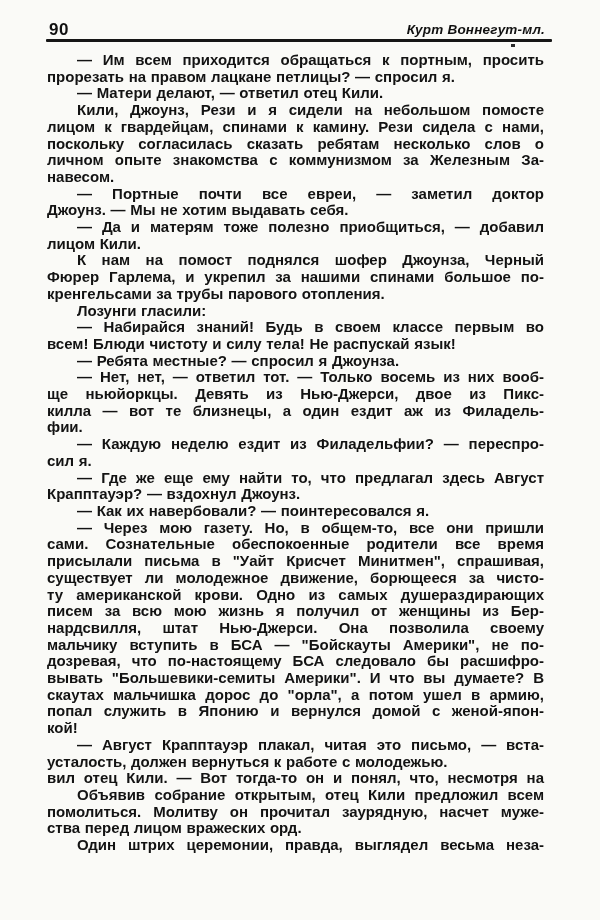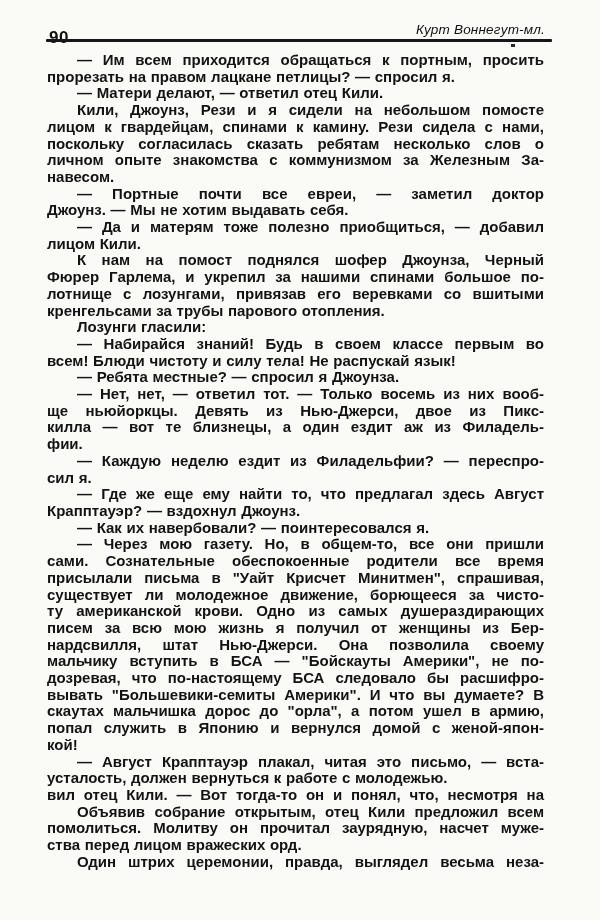--- a/index.html
+++ b/index.html
@@ -23,32 +23,32 @@
   .running-head {
     position: absolute;
     top: 20px;
     left: 47px;
     width: 500px;
     height: 18px;
   }
   .page-number {
     position: absolute;
     left: 2px;
-    top: 8px;
+    top: 0;
     font-size: 17px;
     font-weight: bold;
     letter-spacing: 0.5px;
     color: #111;
   }
   .running-author {
     position: absolute;
     right: 2px;
     top: 2px;
     font-size: 13.5px;
-    font-weight: normal;
+    font-weight: bold;
     font-style: italic;
     letter-spacing: 0.2px;
     color: #111;
   }
   .head-rule {
     position: absolute;
     top: 39px;
     left: 46px;
     width: 506px;
     height: 3px;
@@ -108,21 +108,20 @@
       <div class="line">лицом к гвардейцам, спинами к камину. Рези сидела с нами,</div>
       <div class="line">поскольку согласилась сказать ребятам несколько слов о</div>
       <div class="line">личном опыте знакомства с коммунизмом за Железным За-</div>
       <div class="line end">навесом.</div>
       <div class="line indent">— Портные почти все евреи, — заметил доктор</div>
       <div class="line end">Джоунз. — Мы не хотим выдавать себя.</div>
       <div class="line indent">— Да и матерям тоже полезно приобщиться, — добавил</div>
       <div class="line end">лицом Кили.</div>
       <div class="line indent">К нам на помост поднялся шофер Джоунза, Черный</div>
       <div class="line">Фюрер Гарлема, и укрепил за нашими спинами большое по-</div>
-      <div class="line">лотнище с лозунгами, привязав его веревками со вшитыми</div>
       <div class="line end">кренгельсами за трубы парового отопления.</div>
       <div class="line indent end">Лозунги гласили:</div>
       <div class="line indent">— Набирайся знаний! Будь в своем классе первым во</div>
       <div class="line end">всем! Блюди чистоту и силу тела! Не распускай язык!</div>
       <div class="line indent end">— Ребята местные? — спросил я Джоунза.</div>
       <div class="line indent">— Нет, нет, — ответил тот. — Только восемь из них вооб-</div>
       <div class="line">ще ньюйоркцы. Девять из Нью-Джерси, двое из Пикс-</div>
       <div class="line">килла — вот те близнецы, а один ездит аж из Филадель-</div>
       <div class="line end">фии.</div>
       <div class="line indent">— Каждую неделю ездит из Филадельфии? — переспро-</div>

